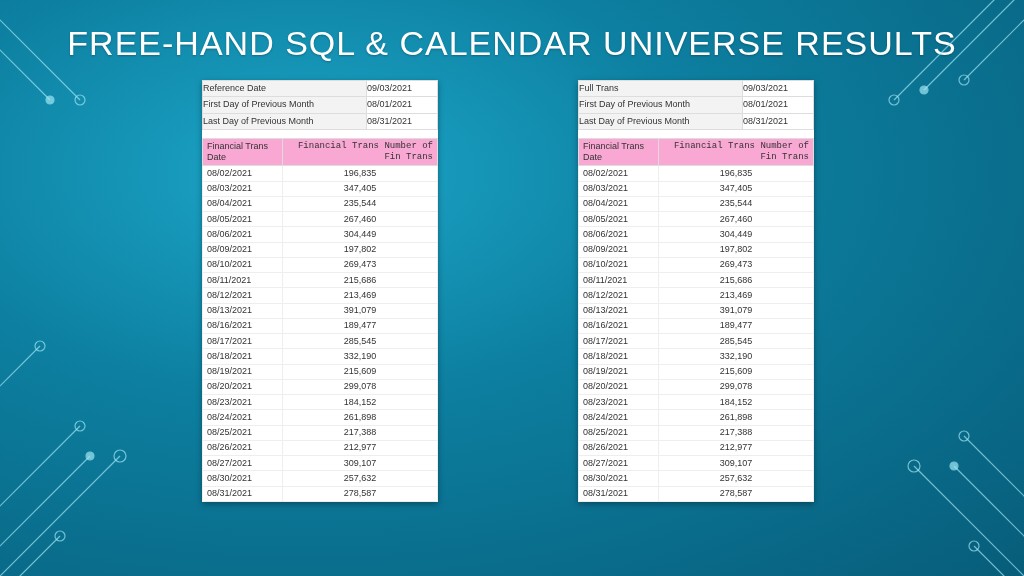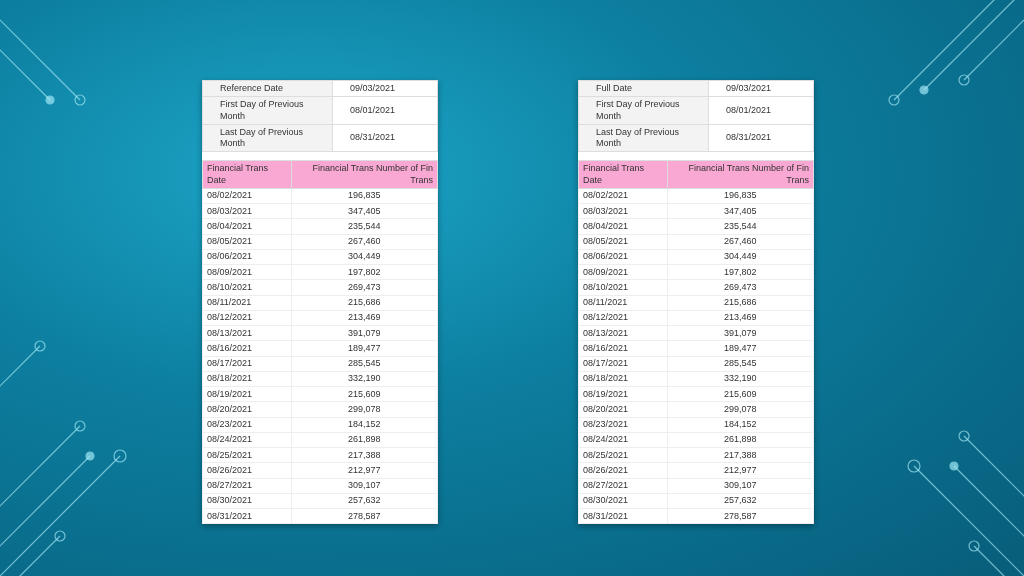--- a/index.html
+++ b/index.html
@@ -14,36 +14,37 @@
     text-shadow:0 1px 2px rgba(0,0,0,.25);
   }
   .panel{
     position:absolute;top:80px;width:236px;background:#fff;
     box-shadow:0 2px 6px rgba(0,0,0,.35);
     font-size:9px;color:#333;
   }
   .panel.left{left:202px;}
   .panel.right{left:578px;}
   table{border-collapse:collapse;width:100%;}
-  .meta td{border:1px solid #ddd;padding:2px 17px;background:#f3f3f3;line-height:1.25;}
+  .meta td{border:1px solid #ddd;padding:2px 0;background:#f3f3f3;line-height:1.25;}
   .meta td.val{background:#fff;width:70px;}
   .gap{height:8px;background:#fff;}
   .data th{border:1px solid #ddd;background:#f9a8d4;padding:2px 4px;text-align:left;font-weight:normal;line-height:1.25;}
-  .data th.num{text-align:right;}
+  .data th.num{text-align:right;font-family:Liberation Mono, monospace;}
   .data td{border:1px solid #eee;padding:1.5px 4px;line-height:1.25;}
   .data td.num{text-align:center;}
   
   .deco{position:absolute;pointer-events:none;}
   .deco line,.deco circle{stroke:#9fe6f4;stroke-width:1.2;fill:none;opacity:.7;}
   .deco circle.node{fill:#9fe6f4;opacity:.7;}
 </style>
 </head>
 <body>
 <div class="slide">
 
+  <div class="title">FREE-HAND SQL &amp; CALENDAR UNIVERSE RESULTS</div>
 
   <svg class="deco" style="top:0;right:0" width="220" height="120">
     <line x1="220" y1="-10" x2="120" y2="90"></line>
       <circle class="node" cx="120" cy="90" r="4"></circle>
     <line x1="220" y1="20" x2="160" y2="80"></line>
       <circle cx="160" cy="80" r="5"></circle>
     <line x1="200" y1="-10" x2="90" y2="100"></line>
       <circle cx="90" cy="100" r="5"></circle>
   </svg>
   <svg class="deco" style="top:0;left:0" width="140" height="120">
@@ -190,21 +191,21 @@
             <td class="num">278,587</td>
           </tr>
         </tbody>
     </table>
   </div>
 
   <div class="panel right">
     <table class="meta">
       <tbody>
           <tr>
-            <td>Full Date</td>
+            <td>Full Trans</td>
             <td class="val">09/03/2021</td>
           </tr>
           <tr>
             <td>First Day of Previous Month</td>
             <td class="val">08/01/2021</td>
           </tr>
           <tr>
             <td>Last Day of Previous Month</td>
             <td class="val">08/31/2021</td>
           </tr>

